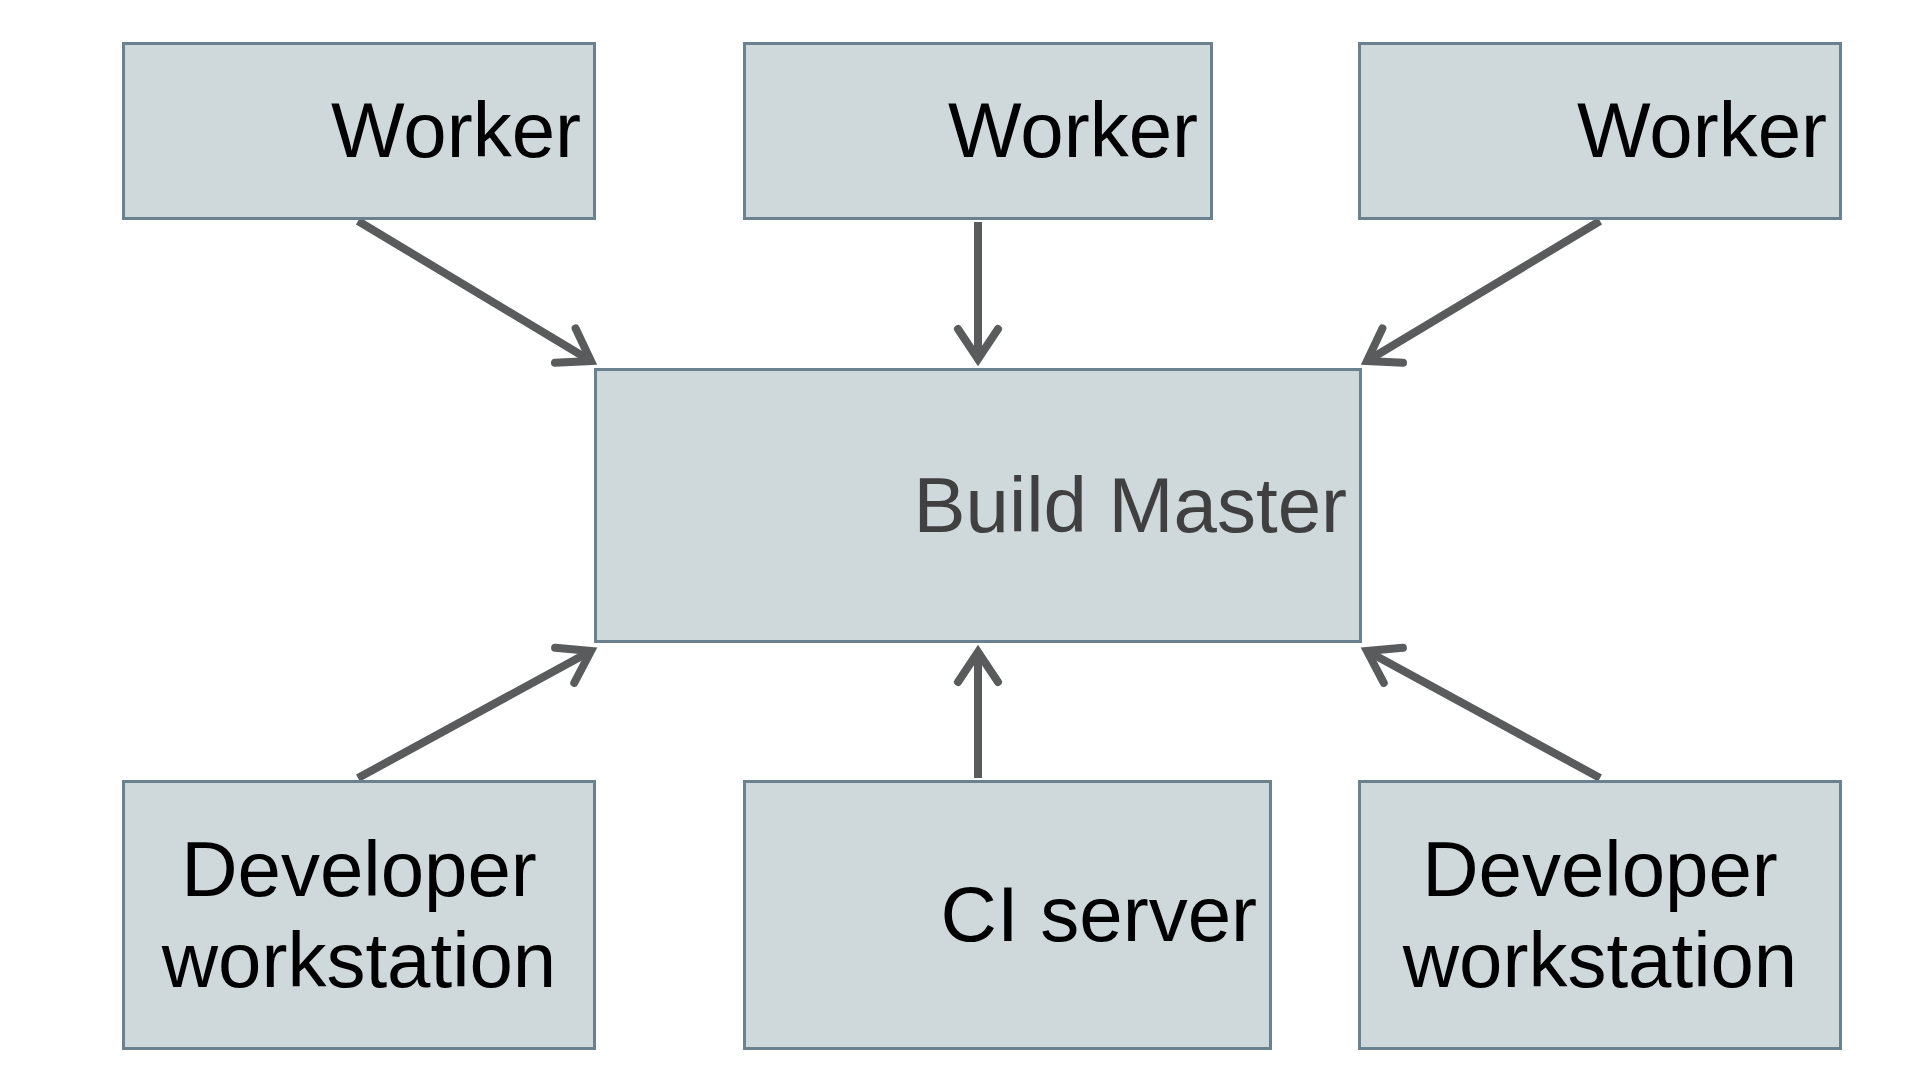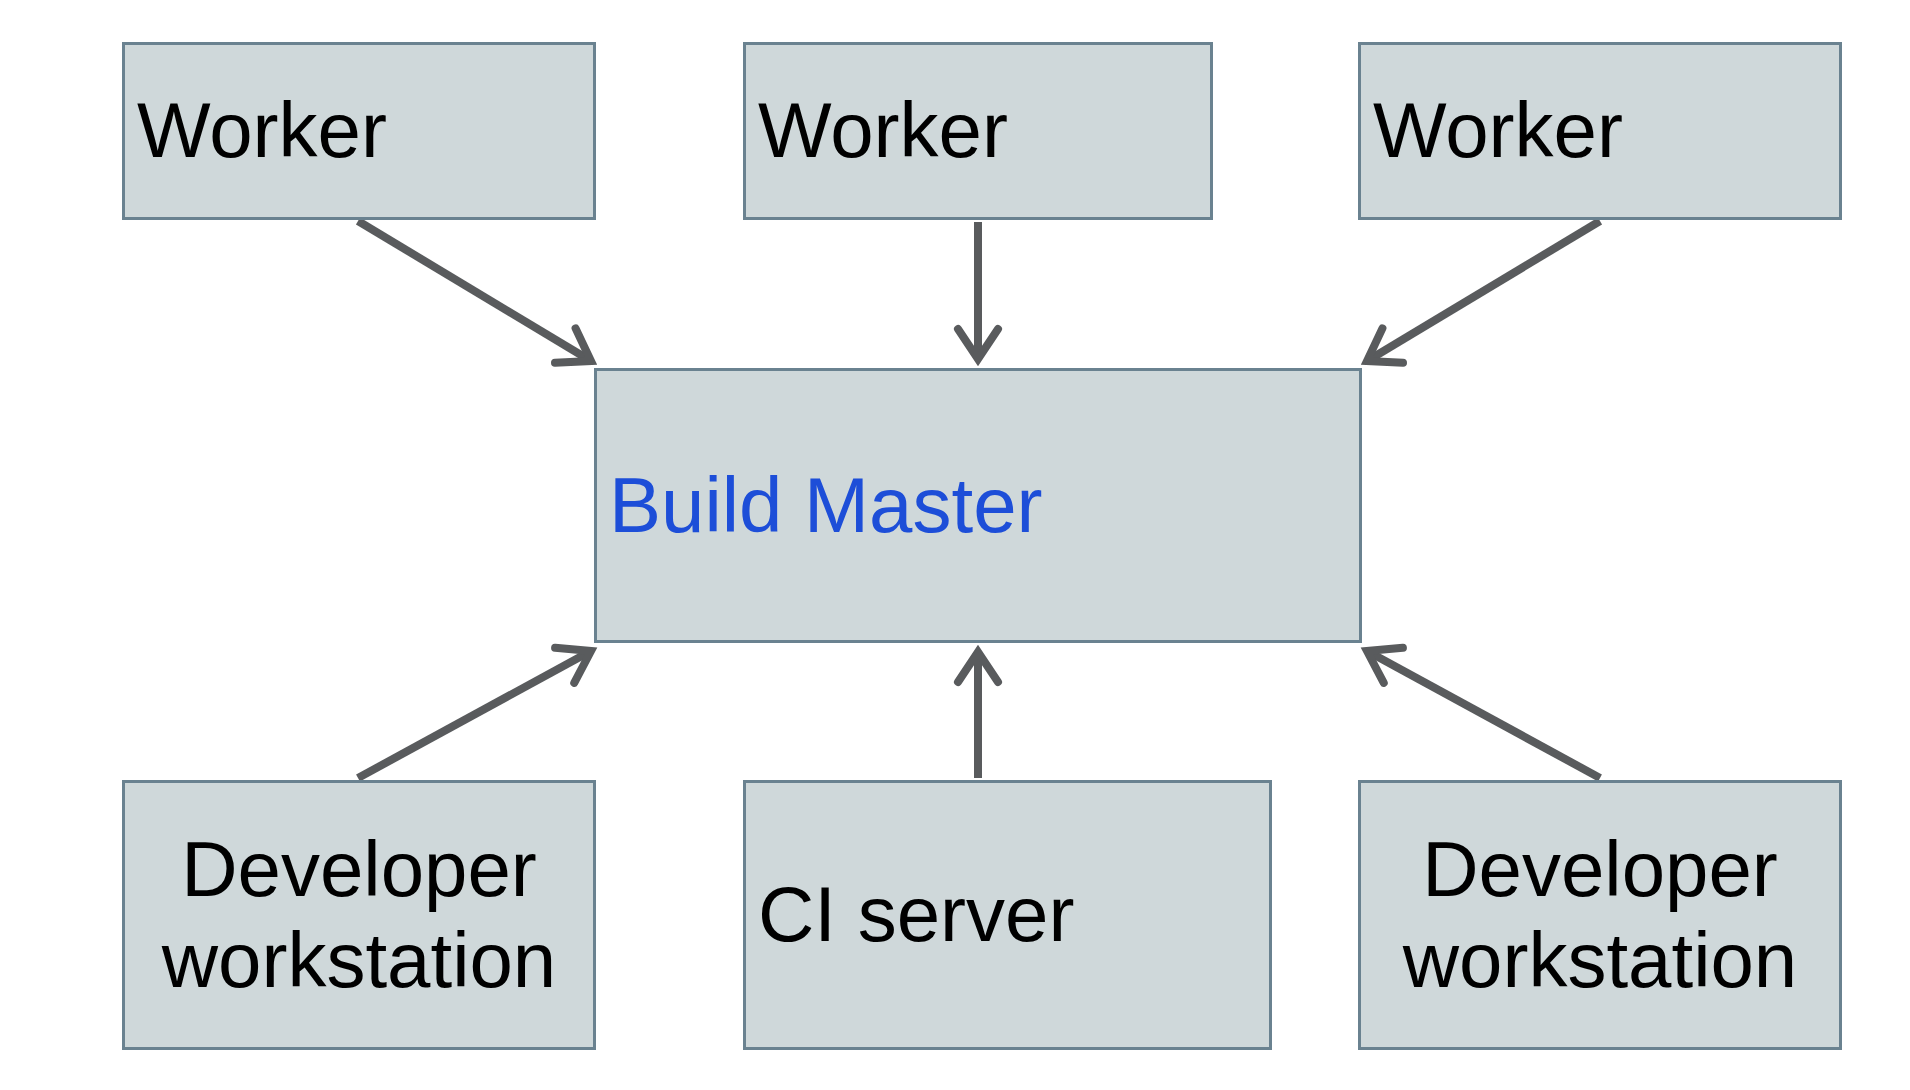--- a/index.html
+++ b/index.html
@@ -21,21 +21,21 @@
     height: 1090px;
     pointer-events: none;
   }
   .node {
     position: absolute;
     box-sizing: border-box;
     background: #cfd8da;
     border: 3px solid #6a8290;
     display: flex;
     align-items: center;
-    justify-content: flex-start;
+    justify-content: flex-end;
     text-align: center;
     padding: 0 12px;
   }
   .node-label {
     color: #000000;
     font-size: 78px;
     line-height: 1.17;
     letter-spacing: 0px;
   }
 </style>
@@ -62,21 +62,21 @@
       <div class="node" style="left: 122px; top: 42px; width: 474px; height: 178px; background: rgb(207, 216, 218); border-color: rgb(106, 130, 144);">
         <span class="node-label" style="color: rgb(0, 0, 0);">Worker</span>
       </div>
       <div class="node" style="left: 743px; top: 42px; width: 470px; height: 178px; background: rgb(207, 216, 218); border-color: rgb(106, 130, 144);">
         <span class="node-label" style="color: rgb(0, 0, 0);">Worker</span>
       </div>
       <div class="node" style="left: 1358px; top: 42px; width: 484px; height: 178px; background: rgb(207, 216, 218); border-color: rgb(106, 130, 144);">
         <span class="node-label" style="color: rgb(0, 0, 0);">Worker</span>
       </div>
       <div class="node" style="left: 594px; top: 368px; width: 768px; height: 275px; background: rgb(207, 216, 218); border-color: rgb(106, 130, 144);">
-        <span class="node-label" style="color: #1d4ed8;">Build Master</span>
+        <span class="node-label" style="color: #404040;">Build Master</span>
       </div>
       <div class="node" style="left: 122px; top: 780px; width: 474px; height: 270px; background: rgb(207, 216, 218); border-color: rgb(106, 130, 144);">
         <span class="node-label" style="color: rgb(0, 0, 0);">Developer workstation</span>
       </div>
       <div class="node" style="left: 743px; top: 780px; width: 529px; height: 270px; background: rgb(207, 216, 218); border-color: rgb(106, 130, 144);">
         <span class="node-label" style="color: rgb(0, 0, 0);">CI server</span>
       </div>
       <div class="node" style="left: 1358px; top: 780px; width: 484px; height: 270px; background: rgb(207, 216, 218); border-color: rgb(106, 130, 144);">
         <span class="node-label" style="color: rgb(0, 0, 0);">Developer workstation</span>
       </div>

